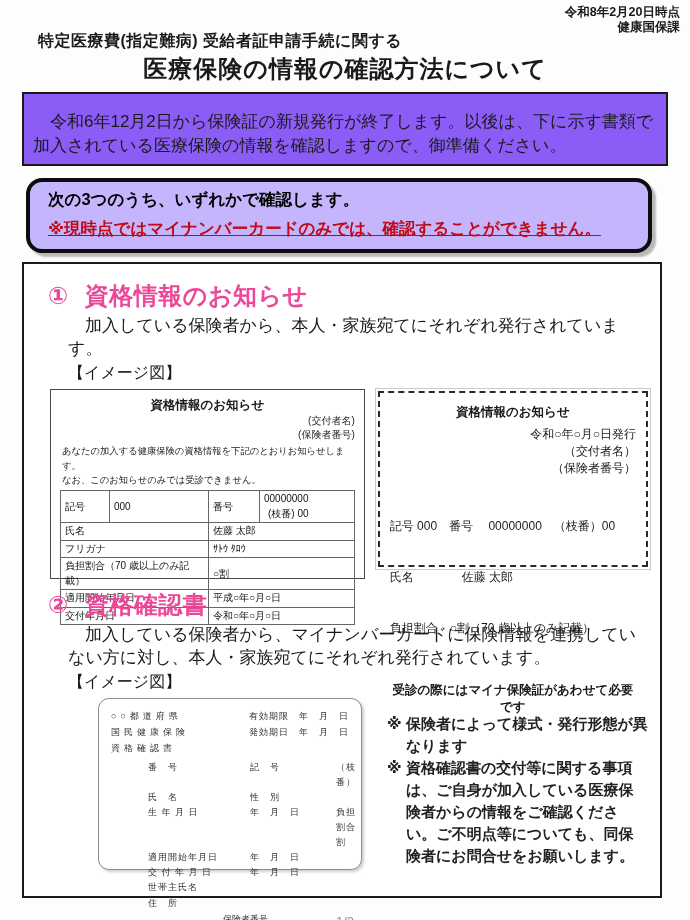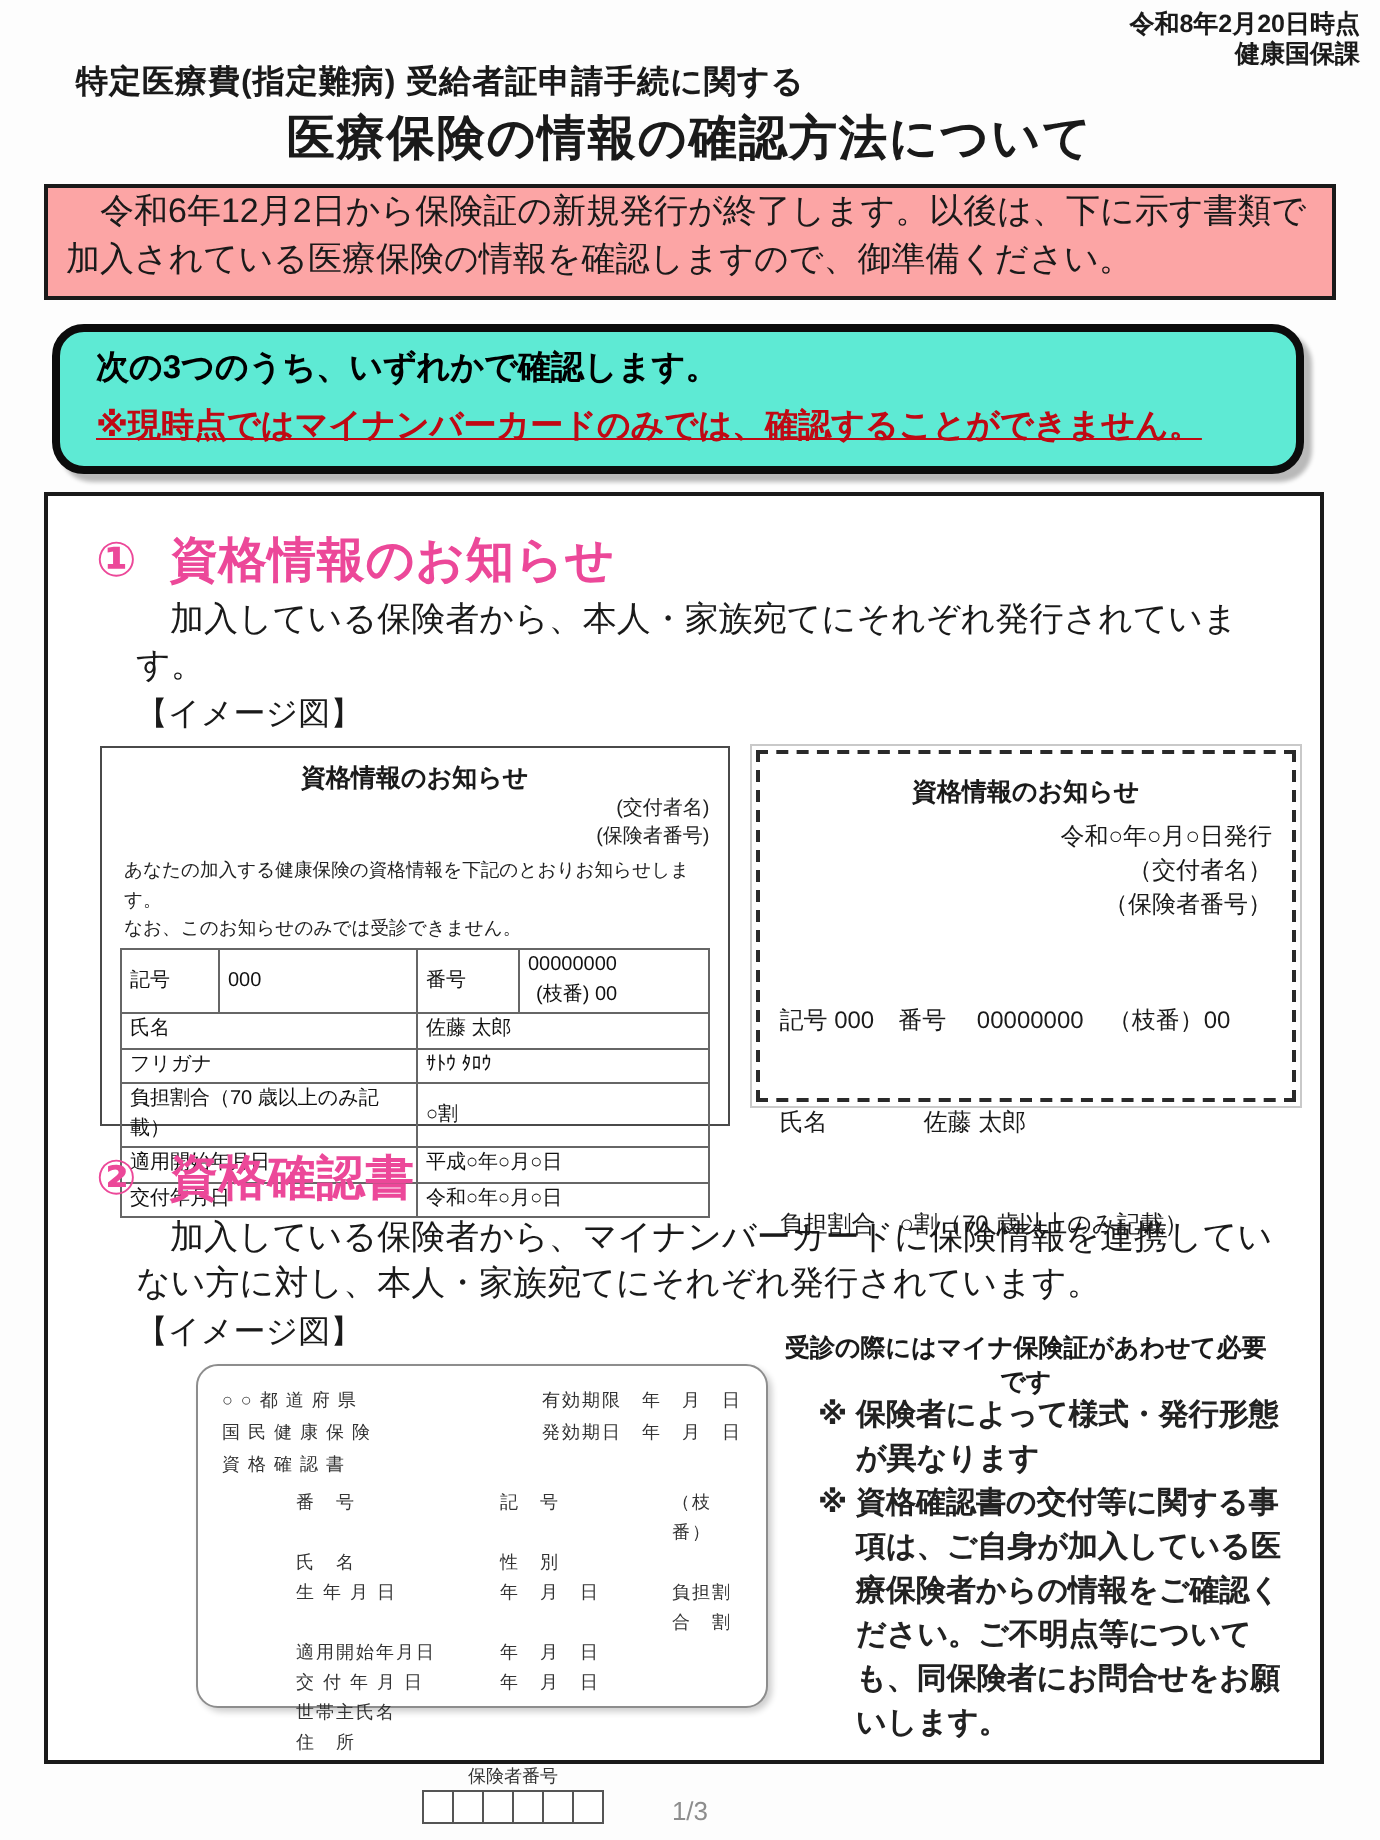--- a/index.html
+++ b/index.html
@@ -3,24 +3,24 @@
 <meta charset="utf-8">
 <style>
   html,body{margin:0;padding:0;}
   body{
     width:690px;height:920px;background:#fdfdfd;position:relative;overflow:hidden;
     font-family:"Liberation Sans","DejaVu Sans",sans-serif;color:#1a1a1a;
   }
   .meta{position:absolute;top:5px;right:10px;text-align:right;font-size:12.5px;line-height:1.2;font-weight:600;}
   .subtitle{margin:31px 0 0 38px;font-size:16px;font-weight:700;letter-spacing:.5px;}
   .page-title{text-align:center;font-size:24px;font-weight:800;margin:1px 0 7px;letter-spacing:1px;}
-  .notice-box{margin:0 22px;border:2px solid #1a1a1a;padding:0 9px 6px;background:#fca5a5;}
+  .notice-box{margin:0 22px;border:2px solid #1a1a1a;padding:16px 9px 6px;background:#8b5cf6;}
   .notice-box p{margin:0;font-size:17px;line-height:1.42;text-indent:1em;}
   .highlight-box{
-    margin:12px 38px 9px 26px;background:#5eead4;border:4px solid #0c0c0c;border-radius:16px;
+    margin:12px 38px 9px 26px;background:#c4b5fd;border:4px solid #0c0c0c;border-radius:16px;
     padding:7px 14px 9px 18px;box-shadow:4px 4px 2px #b9b9b9;
   }
   .hl1{font-size:16.5px;font-weight:700;color:#000;margin:0;}
   .hl2{font-size:16.5px;font-weight:700;color:#c00914;text-decoration:underline;margin:7px 0 0;}
   .main-box{margin:0 28px 0 22px;border:2px solid #1a1a1a;height:636px;padding:12px 12px 0;box-sizing:border-box;background:#fff;}
   .sec-head{color:#ec4899;font-size:24px;font-weight:800;margin:4px 0 3px 12px;letter-spacing:.5px;}
   .sec-num{margin-right:16px;font-weight:700;}
   .sec-desc{font-size:17px;line-height:1.35;margin:0 0 2px 32px;text-indent:1em;}
   .img-label{font-size:16px;margin:2px 0 5px 32px;}
   .cards-row{display:flex;margin-left:14px;gap:13px;align-items:flex-start;}
@@ -34,21 +34,21 @@
   .td-c1{width:40px;}.td-c3{width:42px;}.td-c2{width:90px;margin-left:10px;}
   .eda{margin-left:4px;}
   
   .card2{width:278px;height:176px;border:2px dashed #2a2a2a;outline:1px solid #c9c9c9;outline-offset:2px;
          padding:8px 10px;box-sizing:border-box;background:#fff;margin-top:2px;}
   .card2-title{text-align:center;font-size:12.5px;font-weight:600;margin-top:3px;}
   .card2-issue{text-align:right;font-size:12px;line-height:1.4;margin-top:5px;}
   .card2-lines{font-size:12px;line-height:1.42;margin-top:7px;white-space:pre-wrap;}
   .card2-footer{font-size:12.5px;font-weight:800;text-align:center;margin-top:11px;}
   
-  .card3{width:286px;height:172px;border:1.5px solid #8d8d8d;border-radius:11px;padding:9px 12px;
+  .card3{width:264px;height:172px;border:1.5px solid #8d8d8d;border-radius:11px;padding:9px 12px;
          box-sizing:border-box;font-size:9px;color:#333;background:#fff;box-shadow:2px 2px 3px #cfcfcf;flex:none;}
   .c3-top{display:flex;justify-content:space-between;}
   .c3-left div{letter-spacing:4px;line-height:1.8;}
   .c3-right div{line-height:1.8;letter-spacing:1px;}
   .c3-rows{margin:3px 0 0 37px;}
   .c3-row{display:grid;grid-template-columns:102px 86px auto;line-height:1.68;letter-spacing:1px;}
   .c3-insurer{display:flex;justify-content:space-between;align-items:center;margin:2px 6px 0 37px;flex-direction:column;}
   .boxes{display:flex;}
   .box-cell{width:14px;height:15px;border:1px solid #555;margin-left:-1px;background:#fff;}
   .c3-footer{display:flex;justify-content:space-between;margin:7px 6px 0 37px;letter-spacing:2px;}

